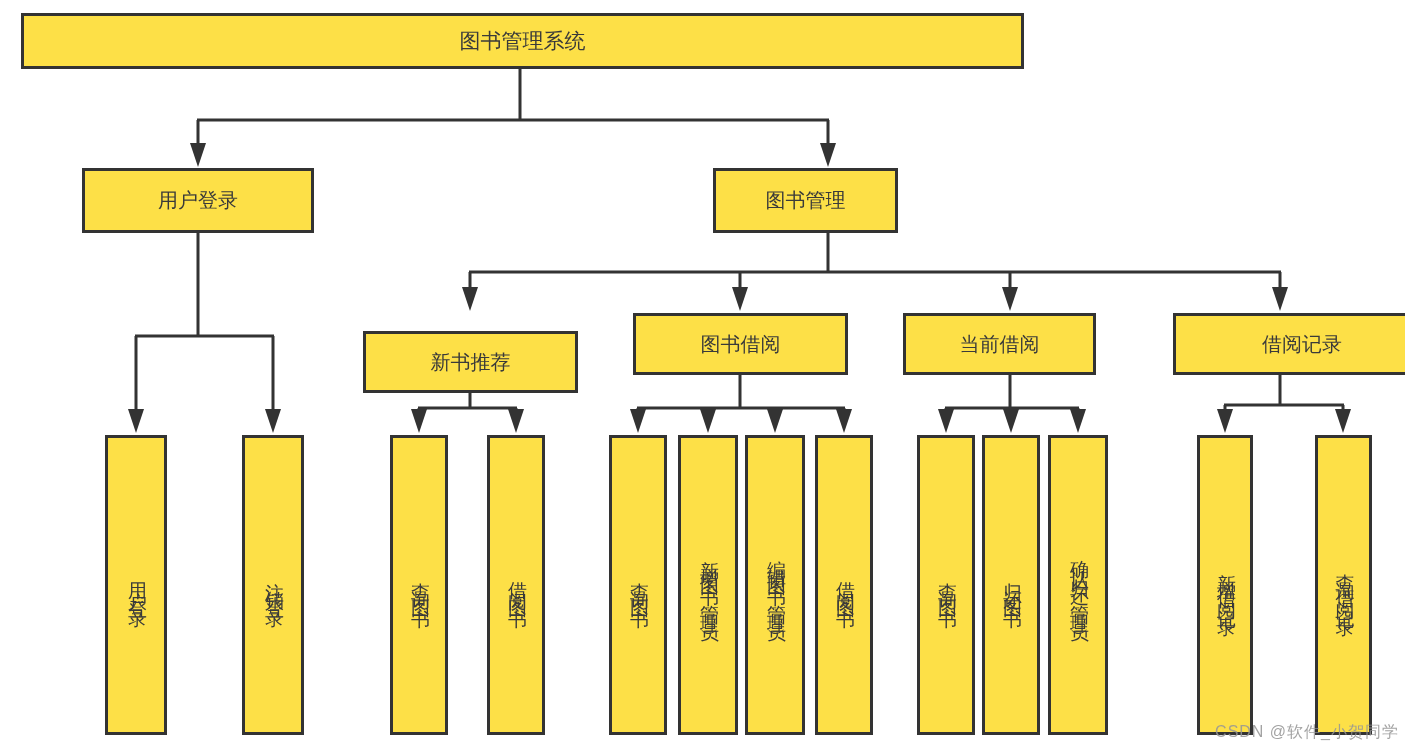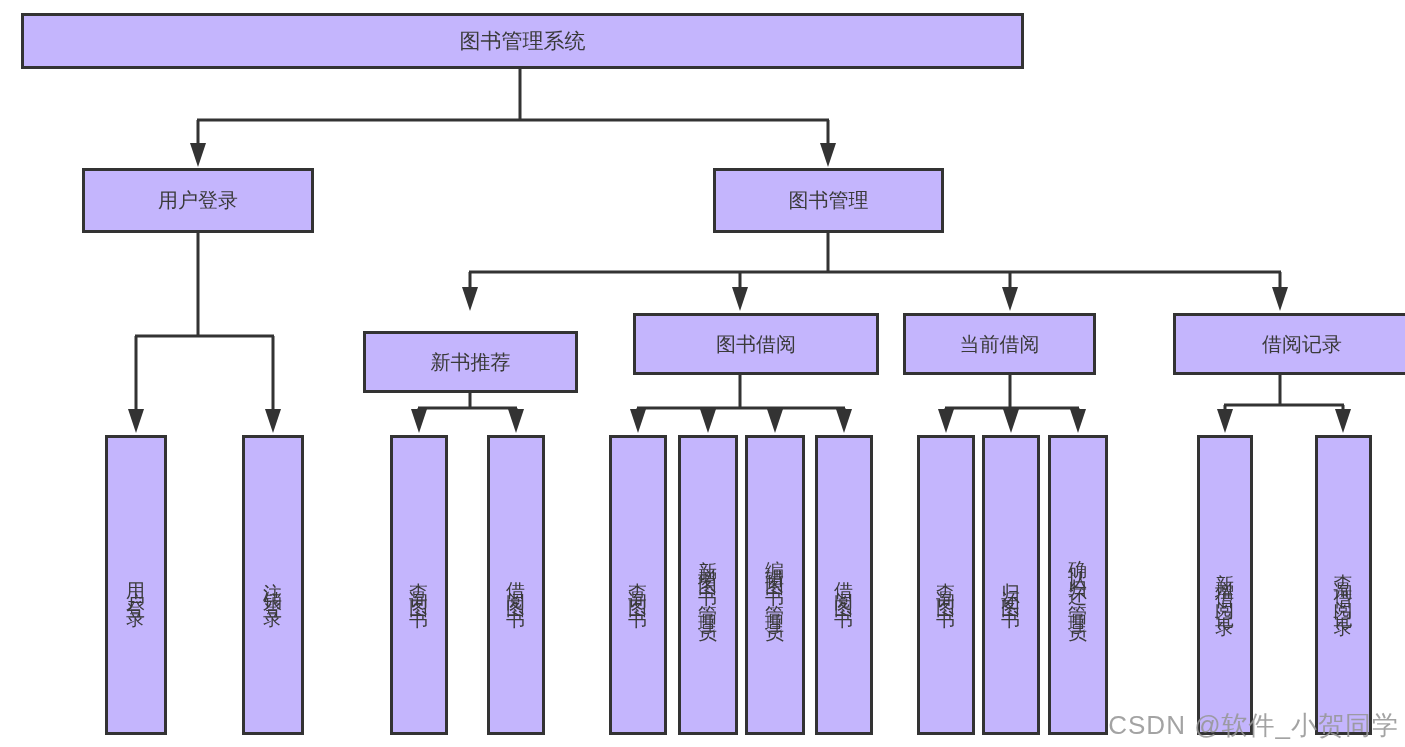--- a/index.html
+++ b/index.html
@@ -22,43 +22,44 @@
     fill: none;
   }
   svg.connectors polygon.arrow {
     fill: #333333;
     stroke: none;
   }
   .node {
     position: absolute;
     box-sizing: border-box;
     border: 3px solid #333333;
-    background: #c4b5fd;
+    background: #fde047;
     display: flex;
     align-items: center;
     justify-content: center;
     color: #3a3a3a;
+    font-family: Liberation Mono, monospace;
   }
   .hnode { font-size: 20px; }
   .hnode.root { font-size: 21px; }
   .vnode { top: 435px; height: 300px; }
   .vtext {
     writing-mode: vertical-rl;
     text-orientation: mixed;
     font-size: 19px;
     letter-spacing: 9px;
     line-height: 1;
     white-space: nowrap;
     color: #3a3a3a;
   }
   .watermark {
     position: absolute;
     right: 6px;
     bottom: 4px;
-    font-size: 26px;
+    font-size: 16px;
     color: rgba(150, 150, 150, 0.88);
     z-index: 10;
     letter-spacing: 1px;
   }
 </style>
 </head>
 <body>
 
 <div class="canvas">
 
@@ -105,28 +106,28 @@
     </g>
   </svg>
 
   <div class="node hnode root" style="left:21px; top:13px; width:1003px; height:56px;">
     <span>图书管理系统</span>
   </div>
 
   <div class="node hnode" style="left:82px; top:168px; width:232px; height:65px;">
     <span>用户登录</span>
   </div>
-  <div class="node hnode" style="left:713px; top:168px; width:231px; height:65px;">
+  <div class="node hnode" style="left:713px; top:168px; width:185px; height:65px;">
     <span>图书管理</span>
   </div>
 
   <div class="node hnode" style="left:363px; top:331px; width:215px; height:62px;">
     <span>新书推荐</span>
   </div>
-  <div class="node hnode" style="left:633px; top:313px; width:246px; height:62px;">
+  <div class="node hnode" style="left:633px; top:313px; width:215px; height:62px;">
     <span>图书借阅</span>
   </div>
   <div class="node hnode" style="left:903px; top:313px; width:193px; height:62px;">
     <span>当前借阅</span>
   </div>
   <div class="node hnode" style="left:1173px; top:313px; width:258px; height:62px;">
     <span>借阅记录</span>
   </div>
 
   <div class="node vnode" style="left:105px; width:62px;">

